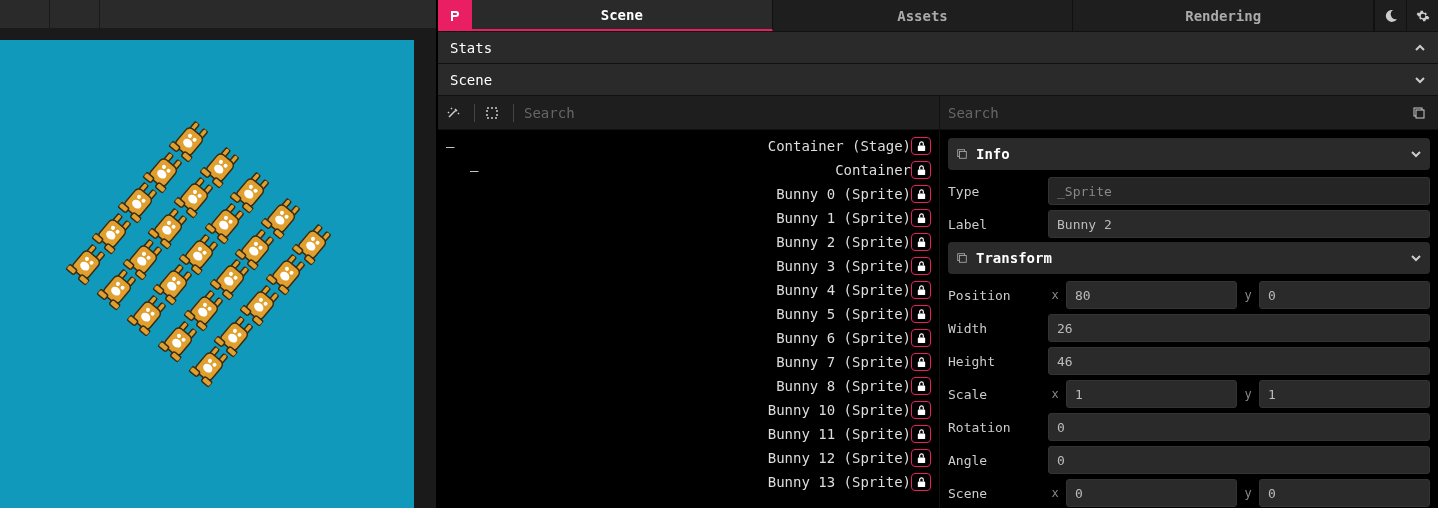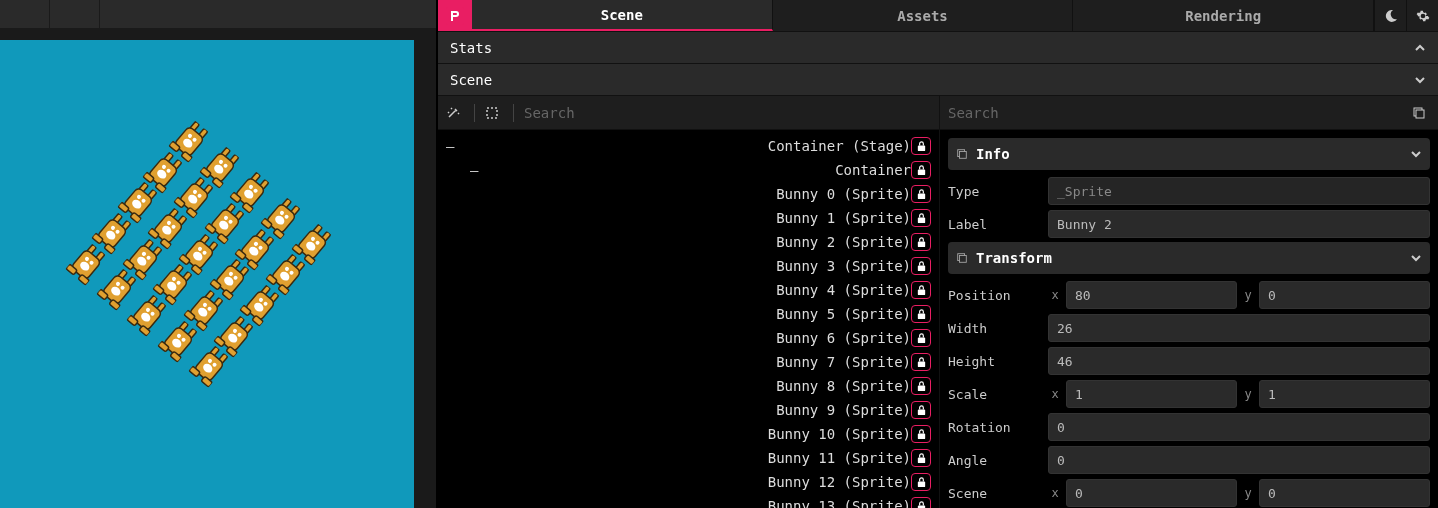--- a/index.html
+++ b/index.html
@@ -809,31 +809,20 @@
             <span class="lock">
               <svg width="11" height="11" viewBox="0 0 12 12">
                 <rect x="2" y="5" width="8" height="6" rx="1" fill="#fff"></rect>
                 <path d="M4 5 V3 a2 2 0 0 1 4 0 V5" stroke="#fff" stroke-width="1.3" fill="none"></path>
               </svg>
             </span>
           </div>
           <div class="tree-row">
             <span style="width:48px"></span>
             <span class="tree-toggle"></span>
-            <span class="tree-label">Bunny 9 (Sprite)</span>
-            <span class="lock">
-              <svg width="11" height="11" viewBox="0 0 12 12">
-                <rect x="2" y="5" width="8" height="6" rx="1" fill="#fff"></rect>
-                <path d="M4 5 V3 a2 2 0 0 1 4 0 V5" stroke="#fff" stroke-width="1.3" fill="none"></path>
-              </svg>
-            </span>
-          </div>
-          <div class="tree-row">
-            <span style="width:48px"></span>
-            <span class="tree-toggle"></span>
             <span class="tree-label">Bunny 10 (Sprite)</span>
             <span class="lock">
               <svg width="11" height="11" viewBox="0 0 12 12">
                 <rect x="2" y="5" width="8" height="6" rx="1" fill="#fff"></rect>
                 <path d="M4 5 V3 a2 2 0 0 1 4 0 V5" stroke="#fff" stroke-width="1.3" fill="none"></path>
               </svg>
             </span>
           </div>
           <div class="tree-row">
             <span style="width:48px"></span>

